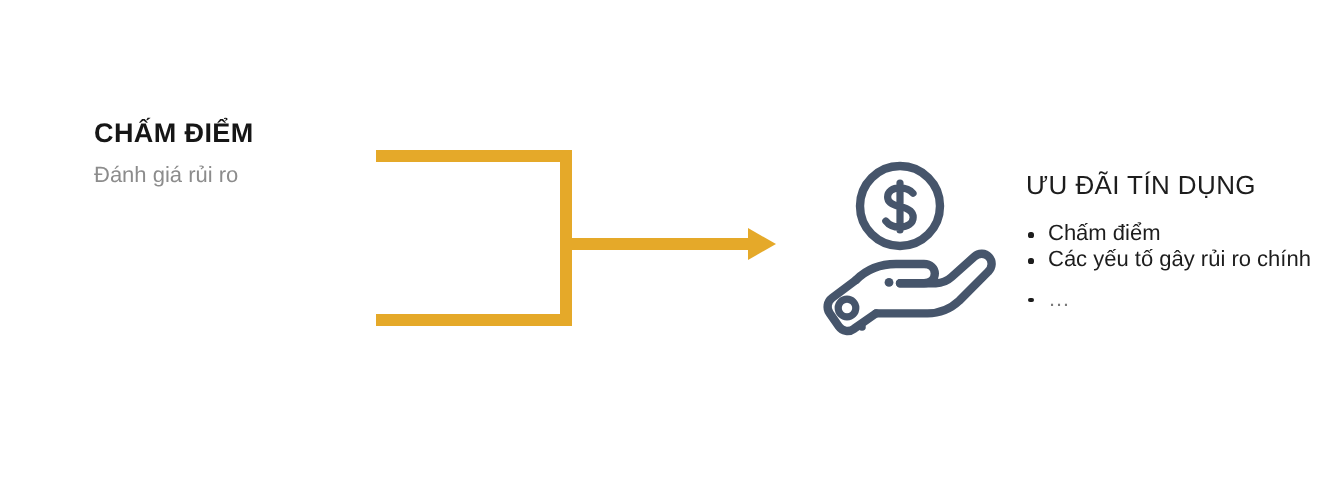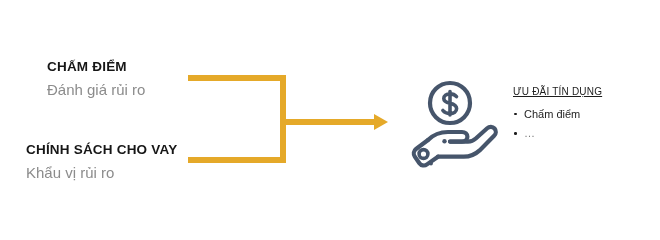--- a/index.html
+++ b/index.html
@@ -24,21 +24,21 @@
   .block { position: absolute; }
   .block-title {
     font-weight: bold;
     font-size: 13.5px;
     letter-spacing: 0.2px;
     color: #161616;
     white-space: nowrap;
     line-height: 1.1;
   }
   .block-sub {
-    font-size: 15px;
+    font-size: 11px;
     color: #8c8c8c;
     white-space: nowrap;
     line-height: 1.1;
     margin-top: 7px;
   }
 
   #block-scoring { left: 47px; top: 60px; }
   #block-policy  { left: 26px; top: 143px; }
 
   
@@ -77,26 +77,25 @@
     width: 106px; height: 92px;
   }
 
   
   #credit-offer-block {
     position: absolute;
     left: 513px; top: 86px;
     width: 145px;
   }
   #credit-offer-title {
-    font-size: 10px;
+    font-size: 13px;
     letter-spacing: 0.2px;
     color: #1d1d1d;
     white-space: nowrap;
     line-height: 1.15;
-    text-decoration: underline;
   }
   #credit-offer-list {
     list-style: none;
     margin: 10px 0 0 0;
     padding: 0;
   }
   #credit-offer-list li {
     position: relative;
     padding-left: 11px;
     font-size: 11px;
@@ -122,24 +121,20 @@
 </head>
 <body>
 
 <div id="canvas">
 
   <div class="block" id="block-scoring">
     <div class="block-title">CHẤM ĐIỂM</div>
     <div class="block-sub">Đánh giá rủi ro</div>
   </div>
 
-  <div class="block" id="block-policy">
-    <div class="block-title">CHÍNH SÁCH CHO VAY</div>
-    <div class="block-sub">Khẩu vị rủi ro</div>
-  </div>
 
   <div class="gold" id="bracket-top-bar"></div>
   <div class="gold" id="bracket-bottom-bar"></div>
   <div class="gold" id="bracket-vertical-bar"></div>
   <div class="gold" id="arrow-shaft"></div>
   <div id="arrow-head"></div>
 
   <svg id="money-hand-icon" viewBox="0 0 106 92">
 
     <circle cx="52" cy="25" r="20" fill="none" stroke="#46556b" stroke-width="4.2"></circle>
@@ -157,20 +152,24 @@
     <circle cx="46.5" cy="63.2" r="2.2" fill="#46556b"></circle>
   </svg>
 
   <div id="credit-offer-block">
     <div id="credit-offer-title">ƯU ĐÃI TÍN DỤNG</div>
     <ul id="credit-offer-list">
       <li>
         <span class="bullet-dot"></span>
         <span>Chấm điểm</span>
       </li>
+      <li>
+        <span class="bullet-dot"></span>
+        <span>Các yếu tố gây rủi ro chính</span>
+      </li>
       <li class="ellipsis-item">
         <span class="bullet-dot"></span>
         <span>…</span>
       </li>
     </ul>
   </div>
 
 </div>
 
 </body></html>

